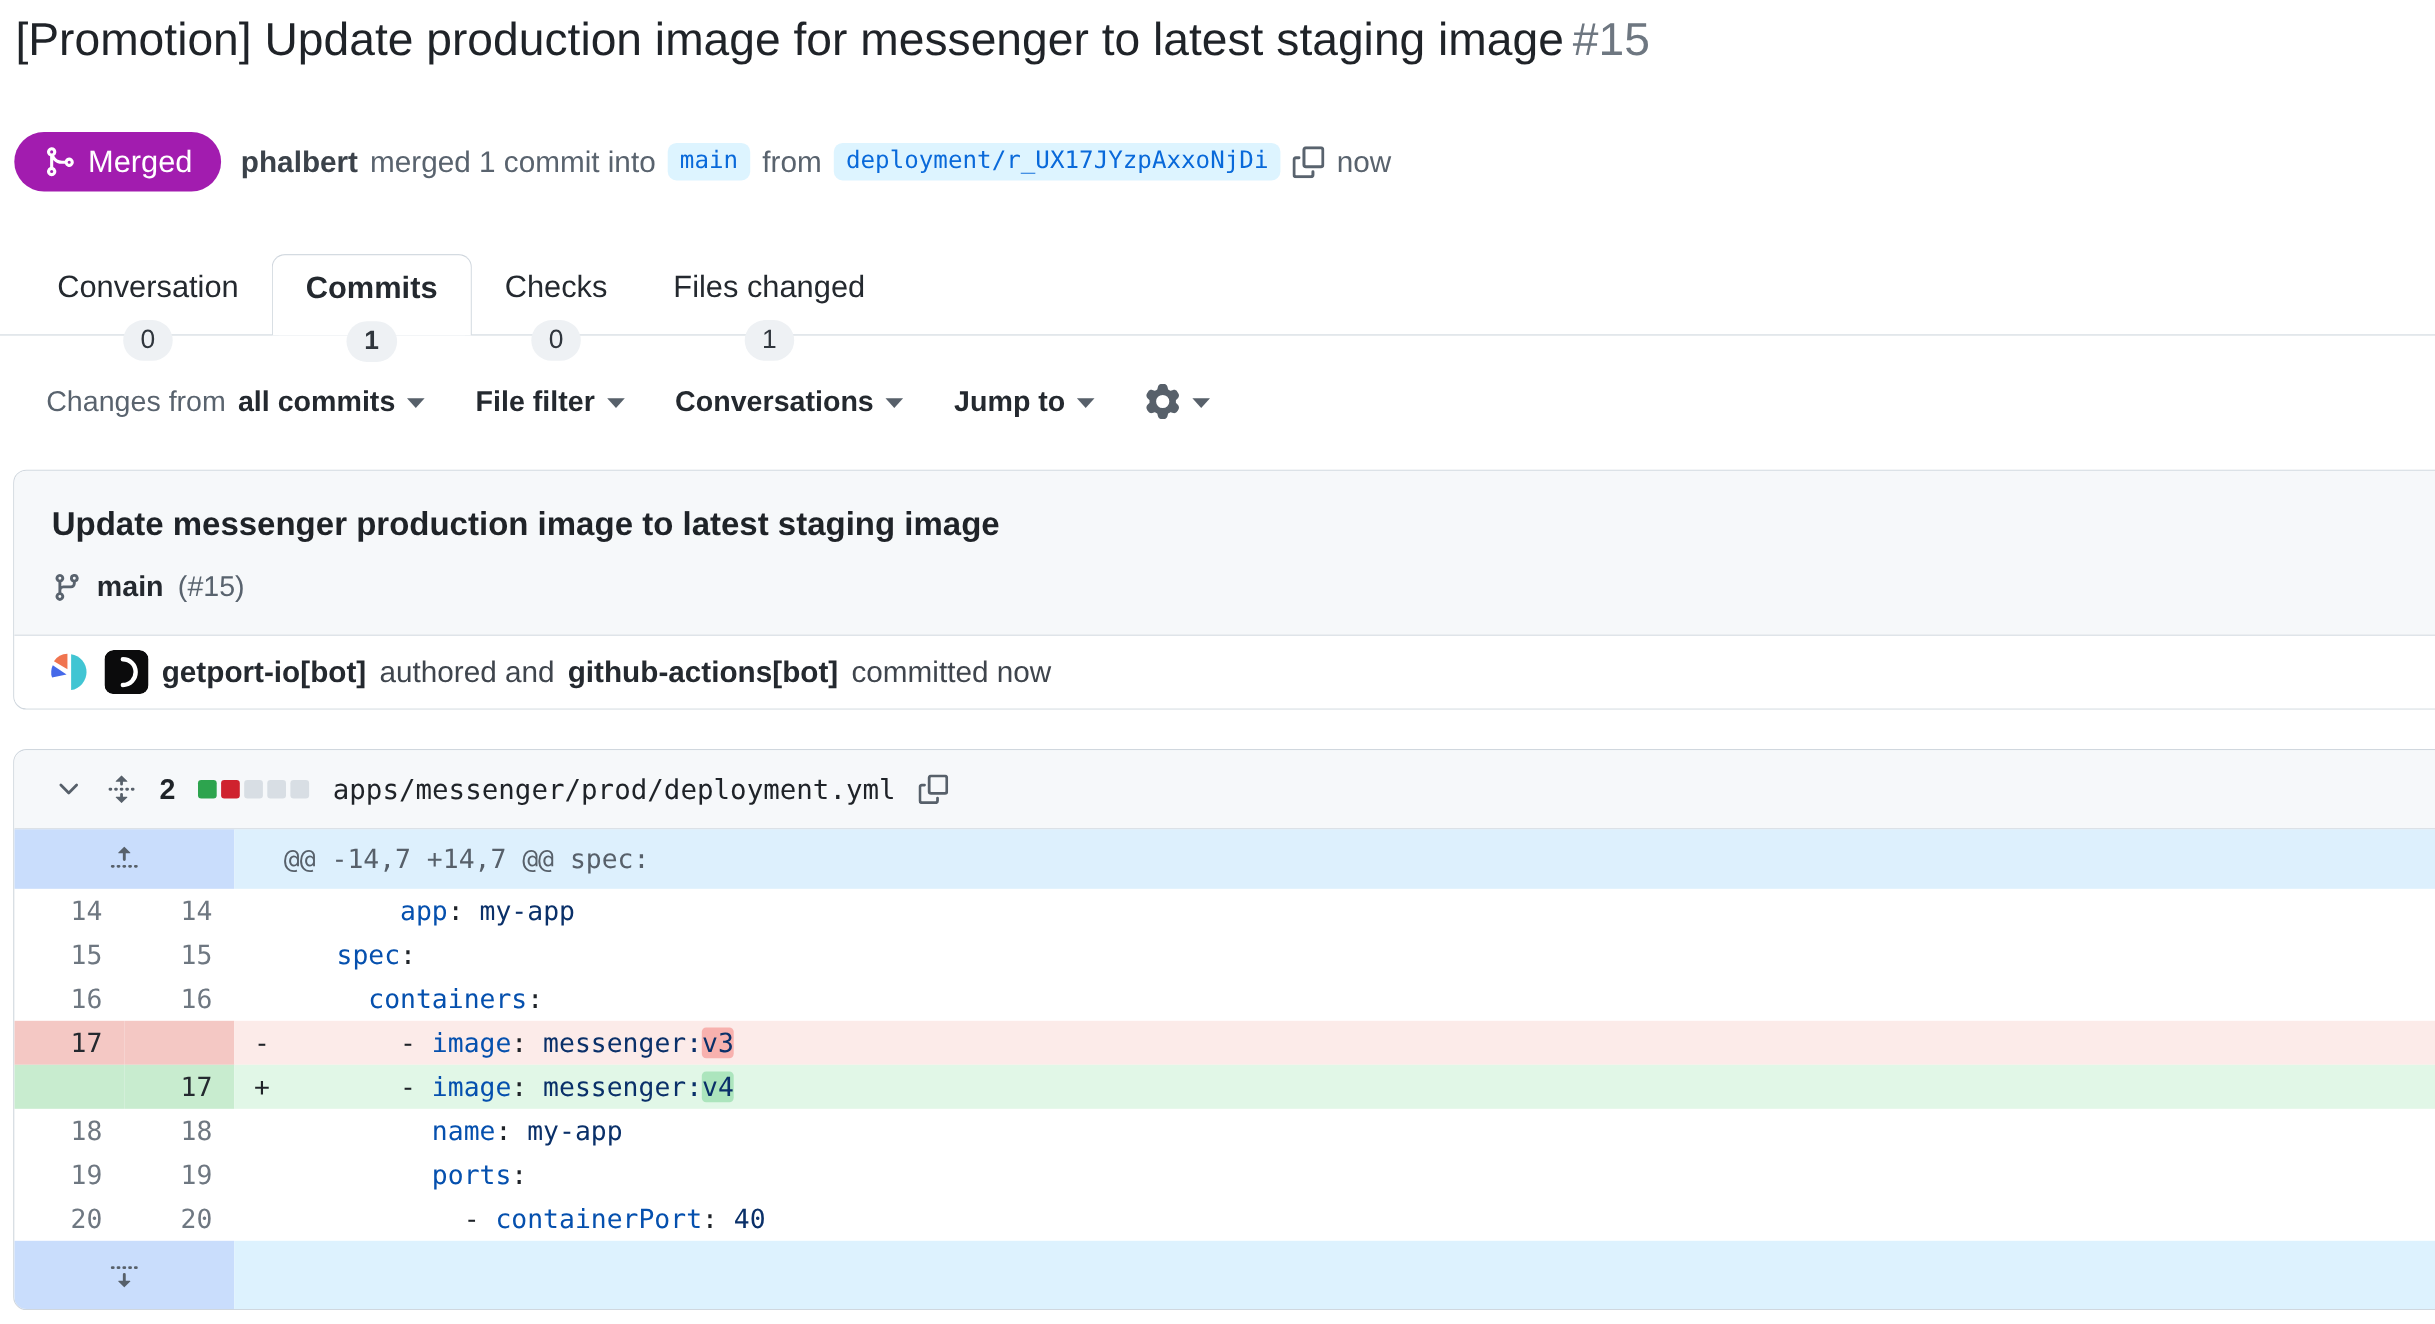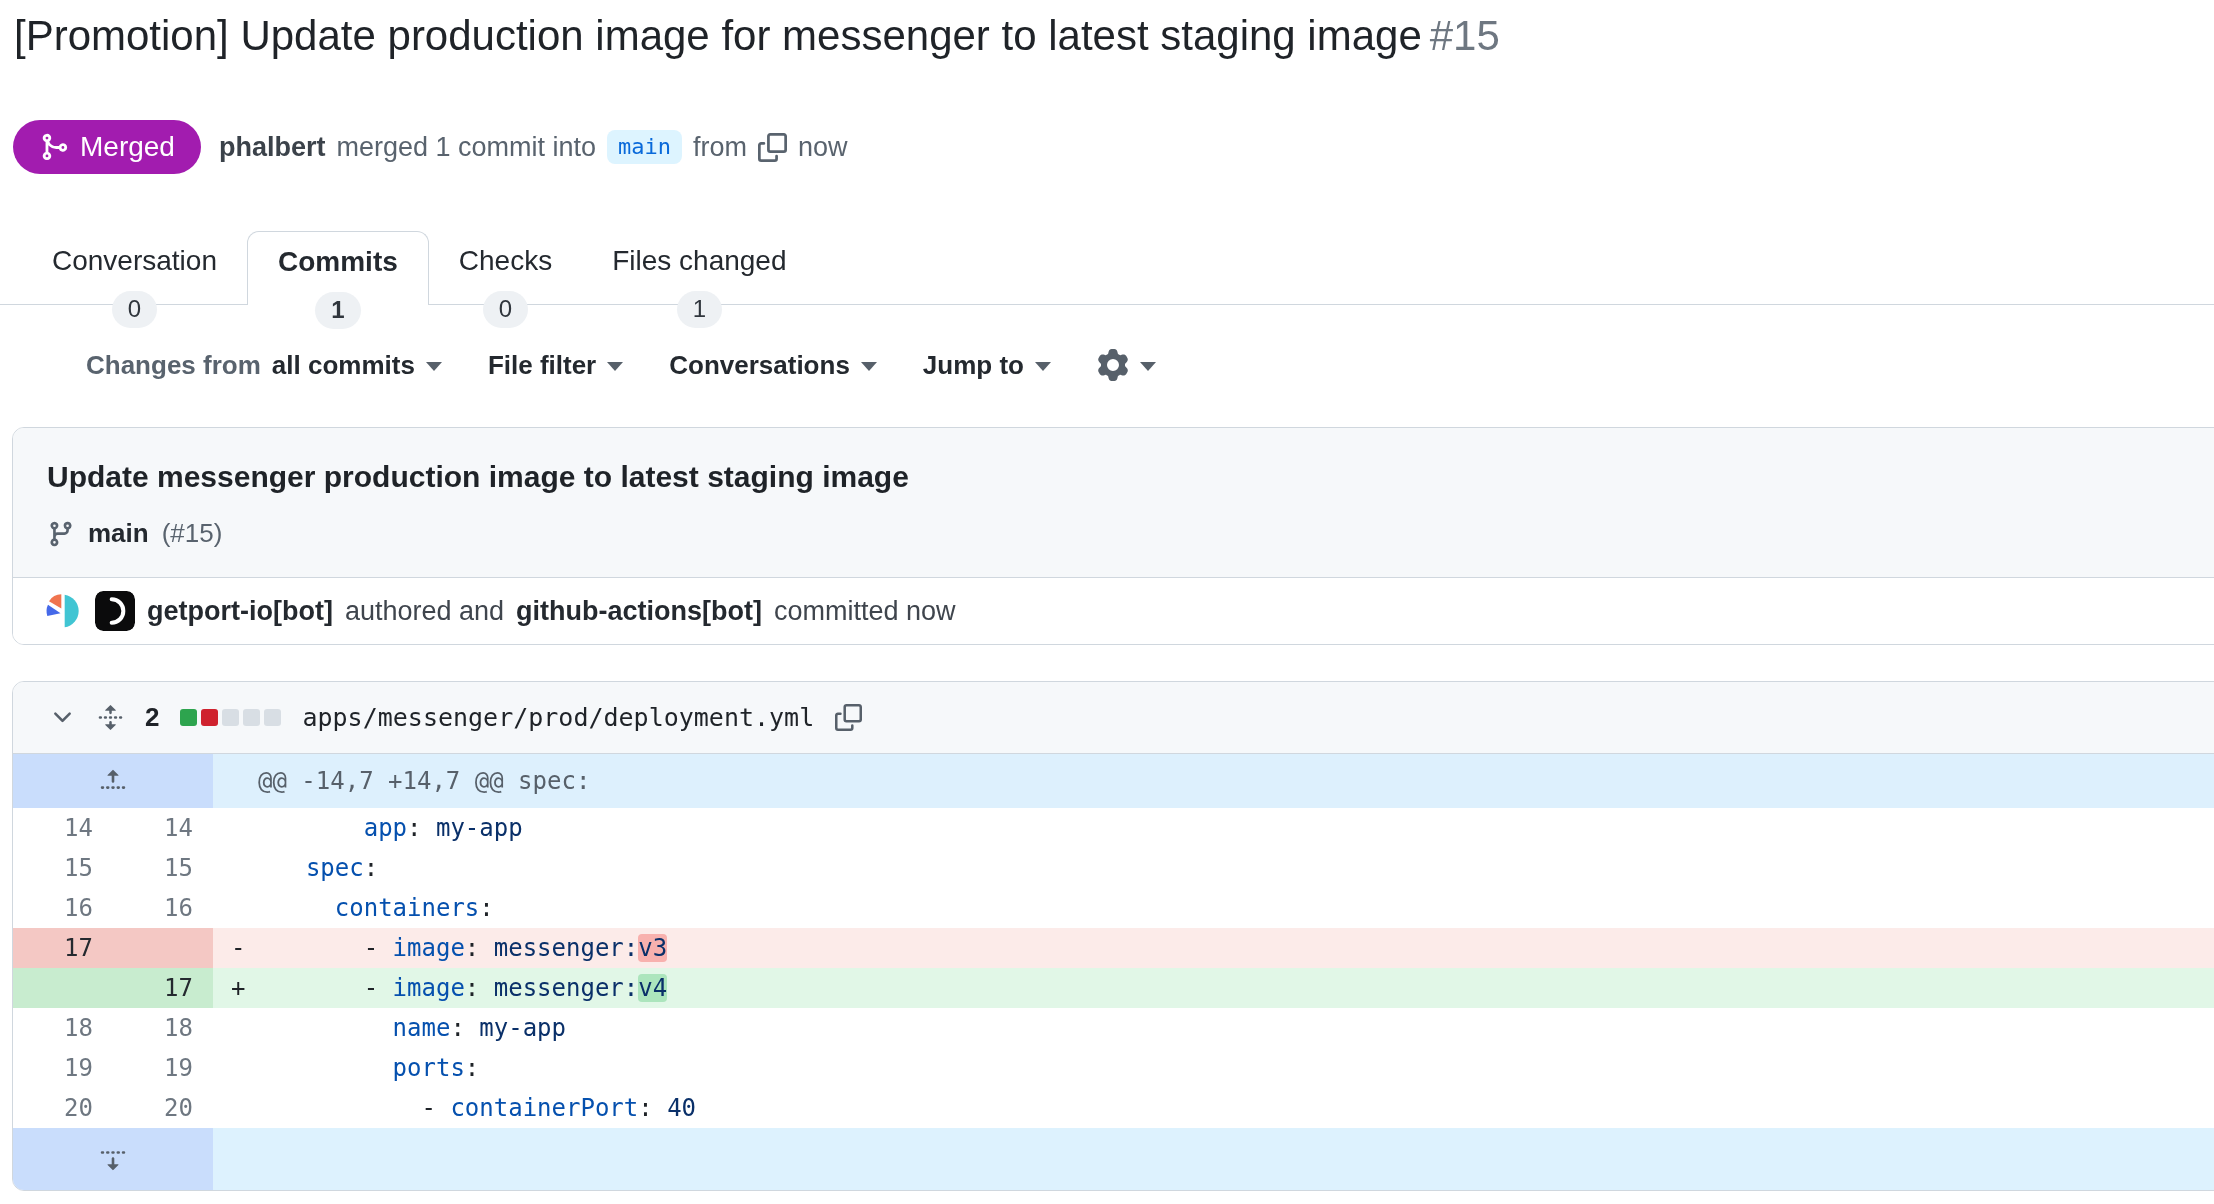--- a/index.html
+++ b/index.html
@@ -25,21 +25,21 @@
   
   .tabs{margin-top:56px;border-bottom:1px solid #d0d7de;display:flex;align-items:flex-end;padding-left:22px;height:74px;}
   .tab{display:flex;align-items:center;gap:14px;font-size:28px;color:#24292f;padding:0 30px;height:73px;cursor:pointer;background:none;border:none;font-family:inherit;flex-direction:column;}
   .tab svg{width:30px;height:30px;fill:#59636e;}
   .tab .count{background:#eef1f4;border-radius:22px;font-size:24px;padding:4px 16px;color:#30363d;line-height:1.2;}
   .tab.active{border:1px solid #d0d7de;border-bottom:none;border-radius:12px 12px 0 0;font-weight:600;background:#fff;margin-bottom:-1px;height:74px;}
   .tab.active svg{fill:#24292f;}
   
   .filterbar{display:flex;align-items:center;gap:46px;margin:44px 0 0 42px;font-size:26px;color:#59636e;}
   .drop{display:flex;align-items:center;gap:11px;background:none;border:none;padding:0;font-family:inherit;font-size:26px;color:#24292f;font-weight:600;cursor:pointer;}
-  .drop .plain{font-weight:700;color:#59636e;margin-left:44px;}
+  .drop .plain{font-weight:400;color:#59636e;}
   .caret{width:0;height:0;border-left:8px solid transparent;border-right:8px solid transparent;border-top:9px solid #57606a;margin-top:3px;}
   .gear-drop svg{width:32px;height:32px;fill:#57606a;}
   
   .commit-box{margin:46px 0 0 12px;width:2260px;border:1px solid #d0d7de;border-radius:12px;overflow:hidden;}
   .commit-head{background:#f6f8fa;padding:32px 34px 28px;border-bottom:1px solid #d0d7de;}
   .commit-title{font-size:30px;font-weight:700;color:#1f2328;}
   .commit-branch{display:flex;align-items:center;gap:13px;margin-top:24px;font-size:26px;color:#59636e;}
   .commit-branch svg{width:28px;height:28px;fill:#59636e;}
   .commit-branch .b{font-weight:700;color:#24292f;}
   .commit-authors{display:flex;align-items:center;gap:12px;padding:13px 30px;font-size:27px;color:#24292f;background:#fff;}
@@ -92,20 +92,21 @@
       <svg viewBox="0 0 16 16">
           <path d="M5.45 5.154A4.25 4.25 0 0 0 9.25 7.5h1.378a2.251 2.251 0 1 1 0 1.5H9.25A5.734 5.734 0 0 1 5 7.123v3.505a2.25 2.25 0 1 1-1.5 0V5.372a2.25 2.25 0 1 1 1.95-.218ZM4.25 13.5a.75.75 0 1 0 0-1.5.75.75 0 0 0 0 1.5Zm8.5-4.5a.75.75 0 1 0 0-1.5.75.75 0 0 0 0 1.5ZM5 3.25a.75.75 0 1 0-1.5 0 .75.75 0 0 0 1.5 0Z"></path>
         </svg>
       <span>Merged</span>
     </span>
     <span class="meta-text">
       <span class="bold">phalbert</span>
       <span>merged 1 commit into</span>
       <span class="branch-label">main</span>
       <span>from</span>
+      <span class="branch-label">deployment/r_UX17JYzpAxxoNjDi</span>
       <button class="icon-btn">
         <svg viewBox="0 0 16 16">
             <path d="M0 6.75C0 5.784.784 5 1.75 5h1.5a.75.75 0 0 1 0 1.5h-1.5a.25.25 0 0 0-.25.25v7.5c0 .138.112.25.25.25h7.5a.25.25 0 0 0 .25-.25v-1.5a.75.75 0 0 1 1.5 0v1.5A1.75 1.75 0 0 1 9.25 16h-7.5A1.75 1.75 0 0 1 0 14.25Z"></path>
             <path d="M5 1.75C5 .784 5.784 0 6.75 0h7.5C15.216 0 16 .784 16 1.75v7.5A1.75 1.75 0 0 1 14.25 11h-7.5A1.75 1.75 0 0 1 5 9.25Zm1.75-.25a.25.25 0 0 0-.25.25v7.5c0 .138.112.25.25.25h7.5a.25.25 0 0 0 .25-.25v-7.5a.25.25 0 0 0-.25-.25Z"></path>
           </svg>
       </button>
       <span>now</span>
     </span>
   </div>
 

